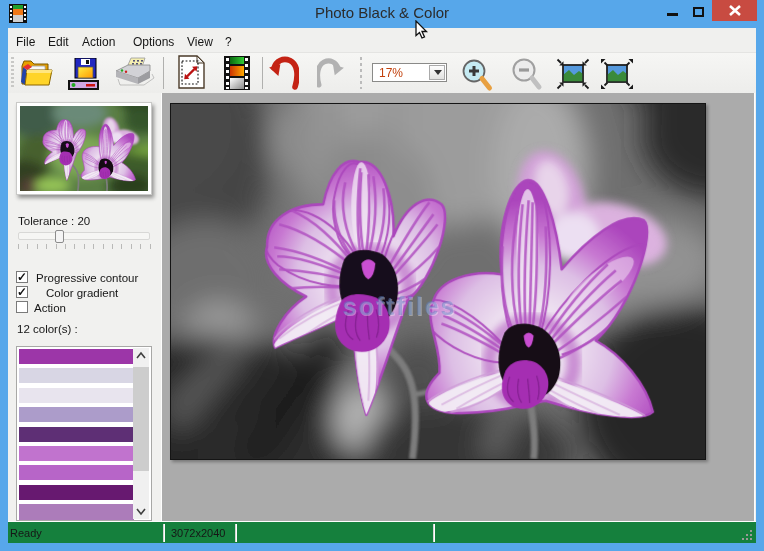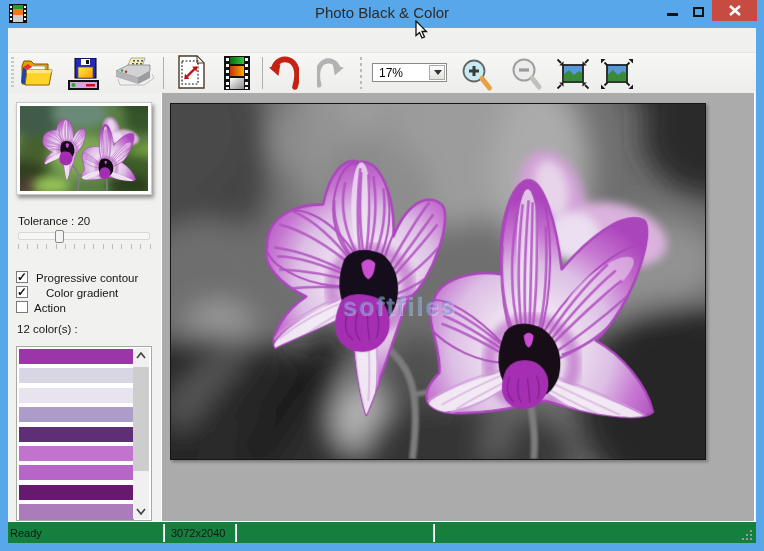--- a/index.html
+++ b/index.html
@@ -255,20 +255,28 @@
   <div id="mini"></div>
   <div id="maxi"></div>
   <div id="closebtn">
       <svg width="12" height="11" viewBox="0 0 12 11">
         <path d="M1,1 L11,10 M11,1 L1,10" stroke="#fff" stroke-width="2.6"></path>
       </svg>
     </div>
 </div>
 
 <div id="content">
+  <div id="menubar">
+    <span style="left:8px">File</span>
+    <span style="left:40px">Edit</span>
+    <span style="left:74px">Action</span>
+    <span style="left:125px">Options</span>
+    <span style="left:179px">View</span>
+    <span style="left:217px">?</span>
+  </div>
   <div id="toolbar">
 
     <div class="tico" style="left:3px;top:4px;width:3px;height:30px;background:repeating-linear-gradient(#c8c8c6 0 2px,transparent 2px 4px)"></div>
 
     <svg class="tico" style="left:10px;top:3px" width="36" height="34" viewBox="0 0 36 34">
       <path d="M4,10 L4,28 L30,28 L30,8 L16,8 L13,5 L6,5 Z" fill="#e8a000" stroke="#7a5800" stroke-width="1"></path>
       <path d="M6,12 L8,26 L28,26 L27,10 L14,10 L12,12 Z" fill="#f8f8f4" stroke="#999" stroke-width="0.8"></path>
       <path d="M5,11 L3,26 L7,29 L9,14 Z" fill="#2244aa"></path>
       <path d="M5,11 L9,14 L14,11 L10,8 Z" fill="#e83030"></path>
       <path d="M9,14 L7,29 L31,29 L34,14 Z" fill="#ffd428" stroke="#8a6500" stroke-width="1"></path>
@@ -359,21 +367,21 @@
       <path d="M0,13 L10,7 L11,19 Z" fill="#c42314" transform="rotate(14 6 13)"></path>
     </svg>
 
     <svg class="tico" style="left:309px;top:4px" width="28" height="31" viewBox="0 0 28 31">
       <path d="M2,28 C-1,17 1,8 7,5 C13,2.2 19,5 21,11" fill="none" stroke="#b2b2b2" stroke-width="5" stroke-linecap="round"></path>
       <path d="M27,12 L17,6.5 L16.5,17.5 Z" fill="#b2b2b2" transform="rotate(-12 21 12)"></path>
     </svg>
 
     <div class="tico" style="left:352px;top:4px;width:2px;height:32px;background:repeating-linear-gradient(#bbb 0 3px,transparent 3px 6px)"></div>
 
-    <div class="tico" style="left:364px;top:10px;width:75px;height:19px;background:#fff;border:1px solid #8a8a88;font-size:12px;color:#000000">
+    <div class="tico" style="left:364px;top:10px;width:75px;height:19px;background:#fff;border:1px solid #8a8a88;font-size:12px;color:#c2410c">
       <span style="position:absolute;left:6px;top:2px">17%</span>
       <div style="position:absolute;right:1px;top:1px;width:16px;height:15px;background:linear-gradient(#fdfdfd,#e2e2e0);border:1px solid #aaa"></div>
       <svg style="position:absolute;right:4px;top:6px" width="8" height="5">
           <path d="M0,0 L8,0 L4,5 Z" fill="#333"></path>
         </svg>
     </div>
 
     <svg class="tico" style="left:452px;top:5px" width="36" height="34" viewBox="0 0 36 34">
       <circle cx="14" cy="13" r="10.5" fill="#c6ebf3" stroke="#666" stroke-width="1.8"></circle>
       <path d="M9,13 L19,13 M14,8 L14,18" stroke="#3a3a3a" stroke-width="3"></path>

